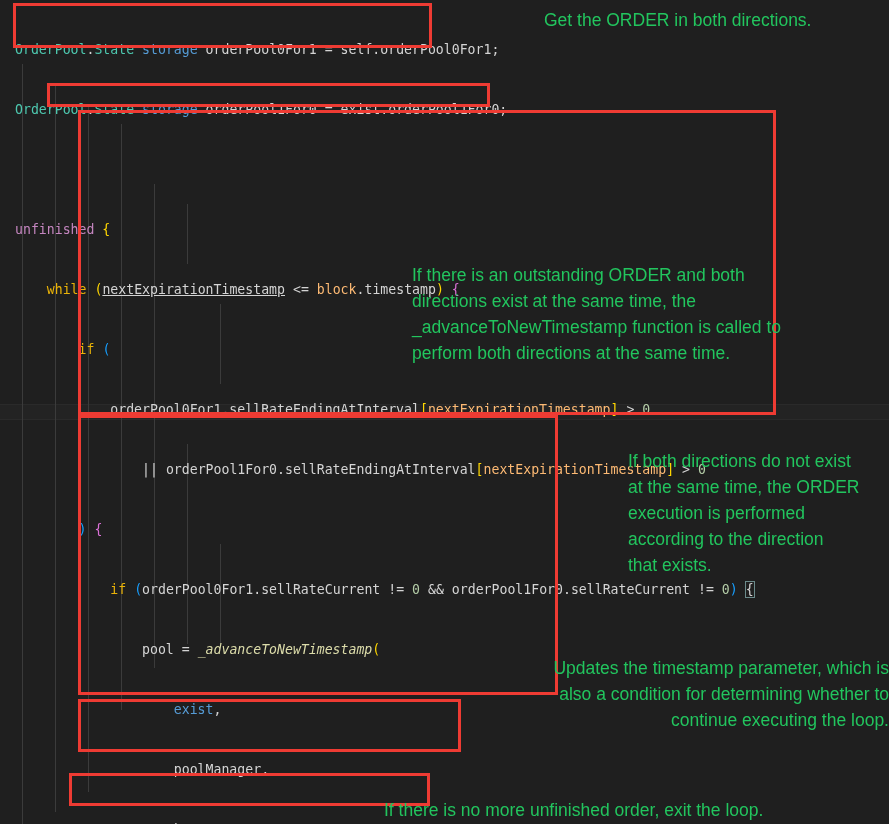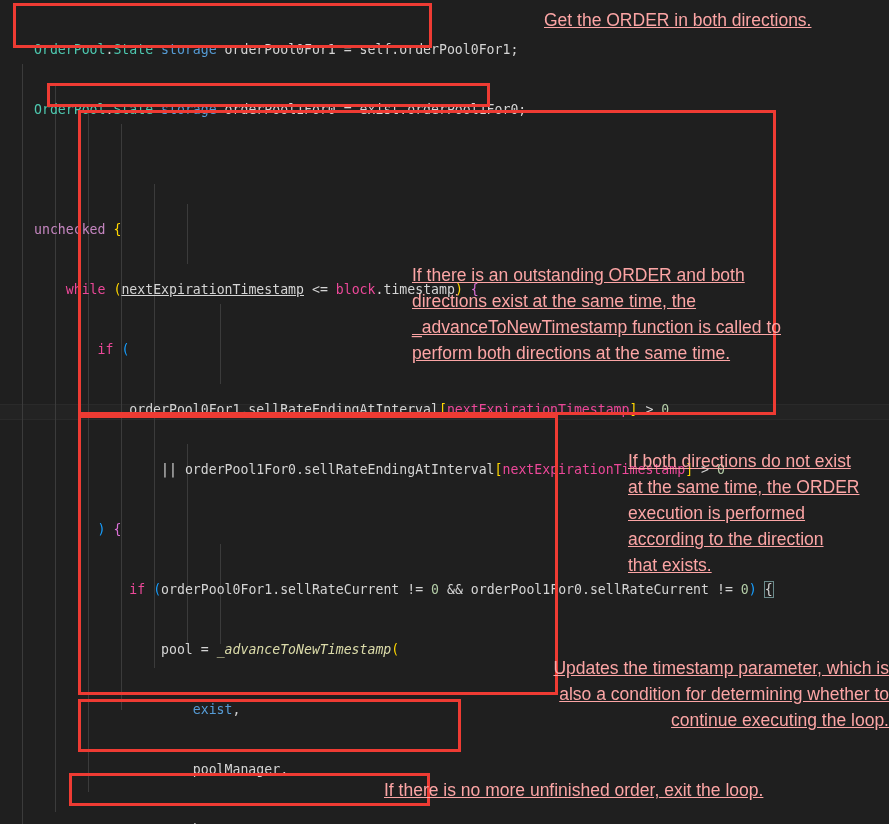--- a/index.html
+++ b/index.html
@@ -50,55 +50,54 @@
     width: 889px;
     white-space: pre;
     font-family: "DejaVu Sans Mono", monospace;
     font-size: 13.2px;
     line-height: 20px;
     color: #d4d4d4;
   }
   .ln {
     height: 20px;
     white-space: pre;
-    padding-left: 34px;
+    padding-left: 15px;
   }
 
   
   .t-type      { color: #4ec9b0; }
   .t-kw        { color: #c586c0; }
   .t-kw2       { color: #569cd6; }
-  .t-ctl       { color: #ec4899; }
-  .t-var       { color: #ec4899; }
+  .t-ctl       { color: #eab308; }
+  .t-var       { color: #fdba74; }
   .t-plain     { color: #d4d4d4; }
   .t-fn        { color: #dcdcaa; font-style: italic; }
   .t-num       { color: #b5cea8; }
   .t-op        { color: #d4d4d4; }
   .t-p1        { color: #ffd700; }
   .t-p2        { color: #da70d6; }
   .t-p3        { color: #179fff; }
   .t-underline { text-decoration: underline; }
   .t-brbox     { outline: 1px solid #6b8a8a; }
 
   
   .ann-box {
     position: absolute;
     border: 3px solid #ee3b33;
     box-sizing: border-box;
     pointer-events: none;
   }
   .ann-text {
     position: absolute;
-    color: #fca5a5;
+    color: #22c55e;
     font-family: "Liberation Sans", sans-serif;
     font-size: 17.5px;
     line-height: 26px;
     white-space: pre-line;
     pointer-events: none;
-    text-decoration: underline;
   }
 </style>
 </head>
 <body>
 
 <div id="editor">
 
   <div class="region-band" style="top:404px;"></div>
 
   <div class="guide" style="left:22px;  top:64px;  height:760px;"></div>
@@ -108,21 +107,21 @@
   <div class="guide" style="left:154px; top:184px; height:484px;"></div>
   <div class="guide" style="left:187px; top:204px; height:60px;"></div>
   <div class="guide" style="left:187px; top:444px; height:200px;"></div>
   <div class="guide" style="left:220px; top:304px; height:80px;"></div>
   <div class="guide" style="left:220px; top:544px; height:100px;"></div>
 
   <div id="code">
     <div class="ln"><span class="t-type">OrderPool</span><span class="t-plain">.</span><span class="t-type">State</span> <span class="t-kw2">storage</span> <span class="t-plain">orderPool0For1 = self.orderPool0For1;</span></div>
     <div class="ln"><span class="t-type">OrderPool</span><span class="t-plain">.</span><span class="t-type">State</span> <span class="t-kw2">storage</span> <span class="t-plain">orderPool1For0 = exist.orderPool1For0;</span></div>
     <div class="ln"> </div>
-    <div class="ln"><span class="t-kw">unchecked</span> <span class="t-p1">{</span></div>
+    <div class="ln"><span class="t-kw">unfinished</span> <span class="t-p1">{</span></div>
     <div class="ln">    <span class="t-ctl">while</span> <span class="t-p1">(</span><span class="t-plain t-underline">nextExpirationTimestamp</span> <span class="t-op">&lt;=</span> <span class="t-var">block</span><span class="t-plain">.timestamp</span><span class="t-p1">)</span> <span class="t-p2">{</span></div>
     <div class="ln">        <span class="t-ctl">if</span> <span class="t-p3">(</span></div>
     <div class="ln">            <span class="t-plain">orderPool0For1.sellRateEndingAtInterval</span><span class="t-p1">[</span><span class="t-var">nextExpirationTimestamp</span><span class="t-p1">]</span> <span class="t-op">&gt;</span> <span class="t-num">0</span></div>
     <div class="ln">                <span class="t-op">||</span> <span class="t-plain">orderPool1For0.sellRateEndingAtInterval</span><span class="t-p1">[</span><span class="t-var">nextExpirationTimestamp</span><span class="t-p1">]</span> <span class="t-op">&gt;</span> <span class="t-num">0</span></div>
     <div class="ln">        <span class="t-p3">)</span> <span class="t-p2">{</span></div>
     <div class="ln">            <span class="t-ctl">if</span> <span class="t-p3">(</span><span class="t-plain">orderPool0For1.sellRateCurrent </span><span class="t-op">!=</span> <span class="t-num">0</span> <span class="t-op">&amp;&amp;</span> <span class="t-plain">orderPool1For0.sellRateCurrent </span><span class="t-op">!=</span> <span class="t-num">0</span><span class="t-p3">)</span> <span class="t-brbox">{</span></div>
     <div class="ln">                <span class="t-plain">pool = </span><span class="t-fn">_advanceToNewTimestamp</span><span class="t-p1">(</span></div>
     <div class="ln">                    <span class="t-kw2">exist</span><span class="t-plain">,</span></div>
     <div class="ln">                    <span class="t-plain">poolManager,</span></div>
     <div class="ln">                    <span class="t-plain">key,</span></div>
@@ -168,15 +167,15 @@
 _advanceToNewTimestamp function is called to
 perform both directions at the same time.</div>
   <div class="ann-text" style="left:588px; top:448px; width:300px;margin-left:40px;">If both directions do not exist
 at the same time, the ORDER
 execution is performed
 according to the direction
 that exists.</div>
   <div class="ann-text" style="left:455px; top:655px; width:434px;text-align:right;">Updates the timestamp parameter, which is
 also a condition for determining whether to
 continue executing the loop.</div>
-  <div class="ann-text" style="left:384px; top:777px; width:505px;">If there is no more unfinished order, exit the loop.</div>
+  <div class="ann-text" style="left:384px; top:797px; width:505px;">If there is no more unfinished order, exit the loop.</div>
 
 </div>
 
 </body></html>

